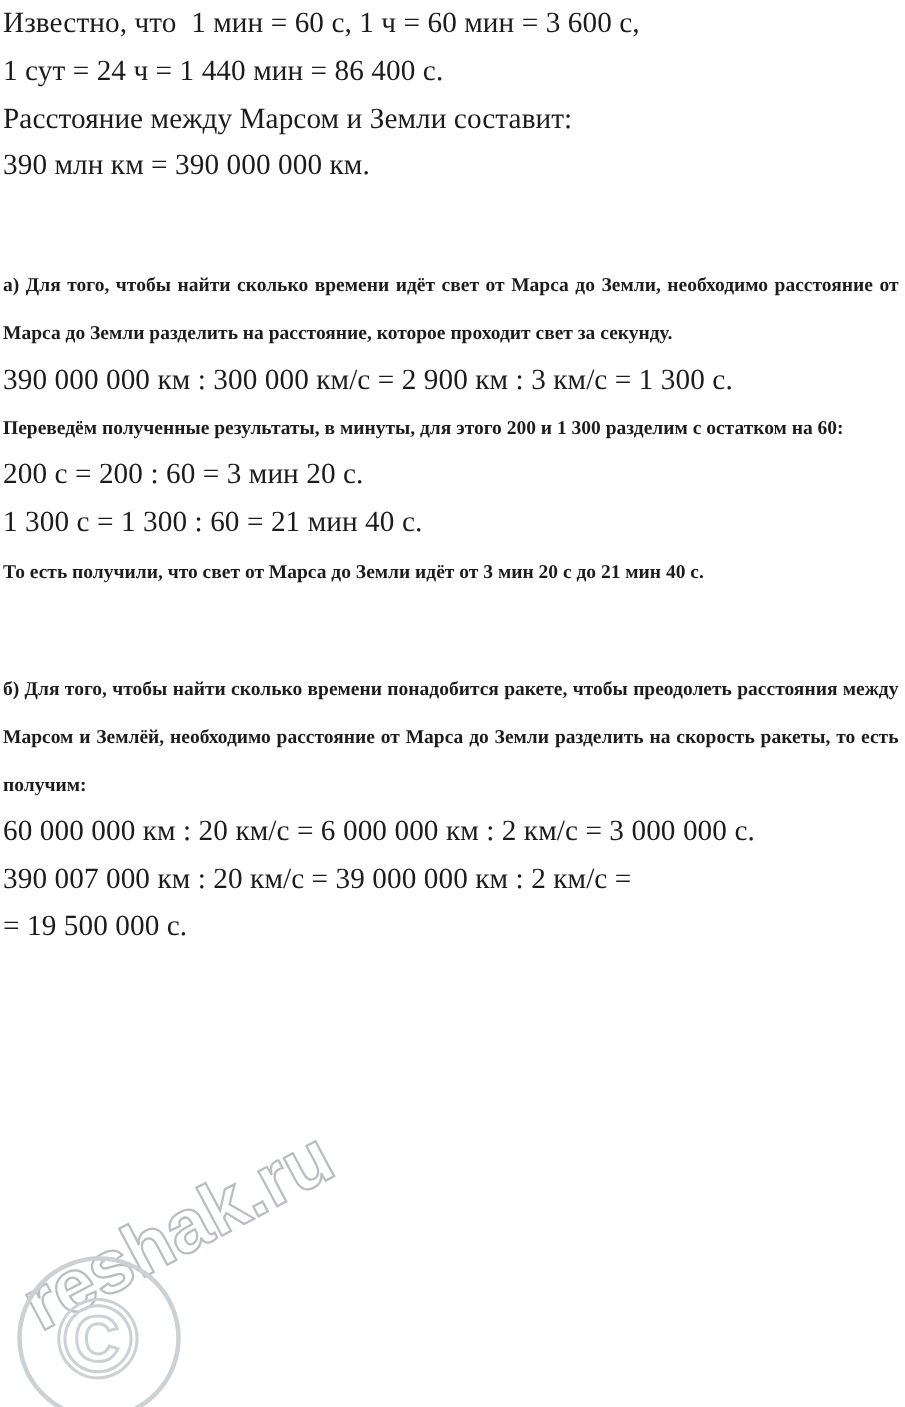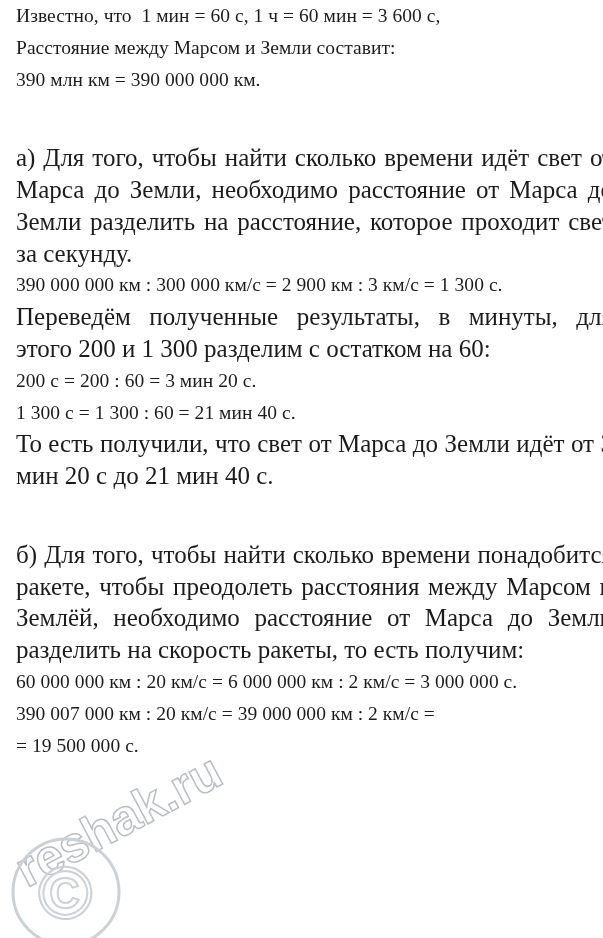--- a/index.html
+++ b/index.html
@@ -57,38 +57,39 @@
     font-weight: 700;
     fill: none;
     stroke: #ccd1d6;
     stroke-width: 2px;
   }
 
   
   #content {
     position: relative;
     z-index: 10;
-    padding: 0 3px 0 16px;
+    padding: 0 3px 0 2px;
   }
 
   .line {
     font-size: 19.5px;
     line-height: 31.8px;
     white-space: pre;
     letter-spacing: 0.05px;
   }
 
   .para {
-    font-size: 25px;
+    font-size: 13px;
     line-height: 31.8px;
     text-align: justify;
     text-justify: inter-word;
     margin: 0;
     width: 597px;
     hyphens: none;
+    font-weight: bold;
   }
 
   .spacer {
     height: 31.8px;
   }
   .spacer-half {
     height: 15px;
   }
 
   .block {
@@ -110,20 +111,21 @@
         <circle class="wm-circle" cx="58" cy="56" r="53"></circle>
         <text class="wm-c" x="30" y="82">©</text>
       </g>
     </svg>
   </div>
 
   <div id="content">
 
     <div class="block">
       <div class="line">Известно, что  1 мин = 60 с, 1 ч = 60 мин = 3 600 с,</div>
+      <div class="line">1 сут = 24 ч = 1 440 мин = 86 400 с.</div>
       <div class="line">Расстояние между Марсом и Земли составит:</div>
       <div class="line">390 млн км = 390 000 000 км.</div>
     </div>
 
     <div class="spacer"></div>
     <div class="spacer-half"></div>
 
     <div class="block">
       <p class="para">а) Для того, чтобы найти сколько времени идёт свет от Марса до Земли, необходимо расстояние от Марса до Земли разделить на расстояние, которое проходит свет за секунду.</p>
       <div class="line">390 000 000 км : 300 000 км/с = 2 900 км : 3 км/с = 1 300 с.</div>

